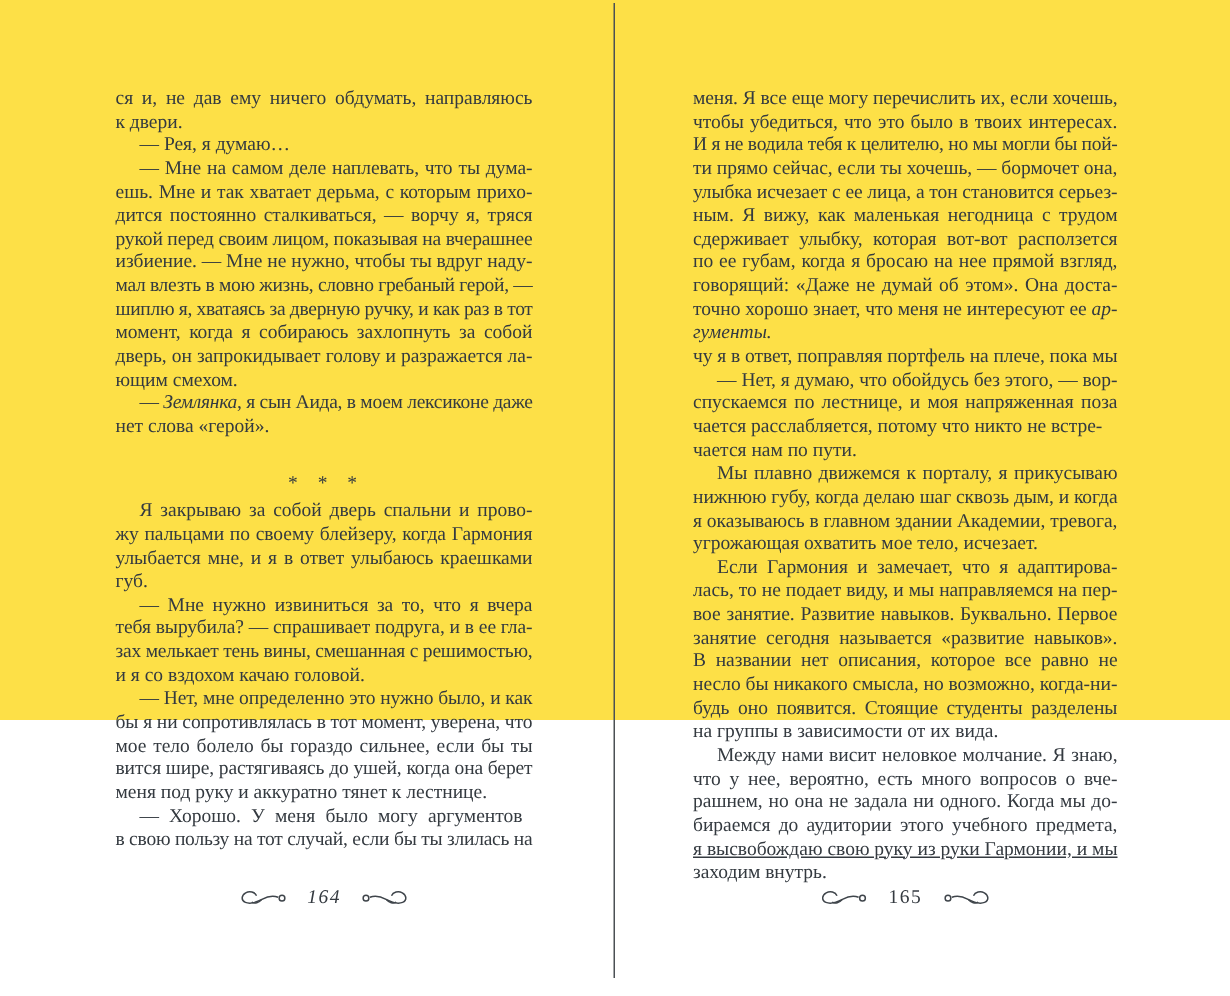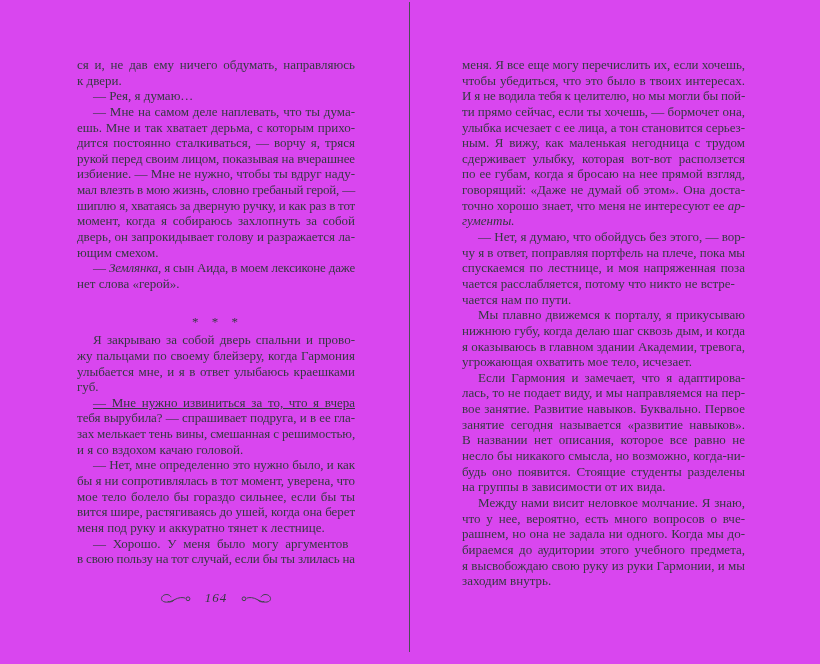--- a/index.html
+++ b/index.html
@@ -1,20 +1,20 @@
 <!DOCTYPE html>
 <html><head>
 <meta charset="utf-8">
 <style>
   html,body{margin:0;padding:0;}
   body{
     width:820px;height:664px;background:#ffffff;overflow:hidden;
     font-family:"Liberation Serif","DejaVu Serif",serif;
   }
-  .book{position:relative;width:820px;height:664px;background:#d946ef;}
+  .book{position:relative;width:820px;height:480px;background:#fde047;}
   .divider{position:absolute;left:409px;top:2px;width:1px;height:650px;background:#4b5054;}
   .col{position:absolute;top:57px;color:#343a40;}
   .col.left{left:77px;width:278px;}
   .col.right{left:462px;width:283px;}
   .line{height:15.65px;line-height:15.65px;font-size:13px;overflow:visible;}
   .line .inner{display:inline-block;white-space:nowrap;line-height:15.65px;}
   .line.ind{padding-left:16px;}
   .line.center{text-align:center;word-spacing:6px;letter-spacing:2px;}
   .it{font-style:italic;}
   .footer{
@@ -46,21 +46,21 @@
       <div class="line"><span class="inner" style="word-spacing: 2.45px;"><span>момент, когда я собираюсь захлопнуть за собой</span></span></div>
       <div class="line"><span class="inner" style="word-spacing: 0.09px;"><span>дверь, он запрокидывает голову и разражается ла-</span></span></div>
       <div class="line last"><span class="inner"><span>ющим смехом.</span></span></div>
       <div class="line ind"><span class="inner" style="letter-spacing: -0.18px; word-spacing: 0px;"><span>— </span><span class="it">Землянка</span><span>, я сын Аида, в моем лексиконе даже</span></span></div>
       <div class="line last"><span class="inner"><span>нет слова «герой».</span></span></div>
       <div class="line center" style="margin-top: 22px; margin-bottom: 3px;"><span class="inner"><span>* * *</span></span></div>
       <div class="line ind"><span class="inner" style="word-spacing: 1.97px;"><span>Я закрываю за собой дверь спальни и прово-</span></span></div>
       <div class="line"><span class="inner" style="word-spacing: 0.52px;"><span>жу пальцами по своему блейзеру, когда Гармония</span></span></div>
       <div class="line"><span class="inner" style="word-spacing: 1.31px;"><span>улыбается мне, и я в ответ улыбаюсь краешками</span></span></div>
       <div class="line last"><span class="inner"><span>губ.</span></span></div>
-      <div class="line ind"><span class="inner" style="word-spacing: 2.45px; text-decoration: underline;"><span>— Мне нужно извиниться за то, что я вчера</span></span></div>
+      <div class="line ind"><span class="inner" style="word-spacing: 2.45px;"><span>— Мне нужно извиниться за то, что я вчера</span></span></div>
       <div class="line"><span class="inner" style="letter-spacing: -0.04px; word-spacing: 0.02px;"><span>тебя вырубила? — спрашивает подруга, и в ее гла-</span></span></div>
       <div class="line"><span class="inner" style="letter-spacing: -0.14px; word-spacing: -0.01px;"><span>зах мелькает тень вины, смешанная с решимостью,</span></span></div>
       <div class="line last"><span class="inner"><span>и я со вздохом качаю головой.</span></span></div>
       <div class="line ind"><span class="inner" style="letter-spacing: -0.04px; word-spacing: 0px;"><span>— Нет, мне определенно это нужно было, и как</span></span></div>
       <div class="line"><span class="inner" style="letter-spacing: -0.05px; word-spacing: -0.01px;"><span>бы я ни сопротивлялась в тот момент, уверена, что</span></span></div>
       <div class="line"><span class="inner" style="word-spacing: 1.2px;"><span>мое тело болело бы гораздо сильнее, если бы ты</span></span></div>
       <div class="line"><span class="inner" style="letter-spacing: -0.07px; word-spacing: 0.01px;"><span>вится шире, растягиваясь до ушей, когда она берет</span></span></div>
       <div class="line last"><span class="inner"><span>меня под руку и аккуратно тянет к лестнице.</span></span></div>
       <div class="line ind"><span class="inner" style="word-spacing: 3.49px;"><span>— Хорошо. У меня было могу аргументов</span></span></div>
       <div class="line"><span class="inner" style="letter-spacing: -0.15px; word-spacing: -0.01px;"><span>в свою пользу на тот случай, если бы ты злилась на</span></span></div>
@@ -73,42 +73,42 @@
       <div class="line"><span class="inner" style="word-spacing: 0.87px;"><span>чтобы убедиться, что это было в твоих интересах.</span></span></div>
       <div class="line"><span class="inner" style="letter-spacing: -0.19px; word-spacing: 0.02px;"><span>И я не водила тебя к целителю, но мы могли бы пой-</span></span></div>
       <div class="line"><span class="inner" style="letter-spacing: -0.01px; word-spacing: 0px;"><span>ти прямо сейчас, если ты хочешь, — бормочет она,</span></span></div>
       <div class="line"><span class="inner" style="letter-spacing: -0.05px; word-spacing: 0.01px;"><span>улыбка исчезает с ее лица, а тон становится серьез-</span></span></div>
       <div class="line"><span class="inner" style="word-spacing: 2.4px;"><span>ным. Я вижу, как маленькая негодница с трудом</span></span></div>
       <div class="line"><span class="inner" style="word-spacing: 3.72px;"><span>сдерживает улыбку, которая вот-вот расползется</span></span></div>
       <div class="line"><span class="inner" style="word-spacing: 0.67px;"><span>по ее губам, когда я бросаю на нее прямой взгляд,</span></span></div>
       <div class="line"><span class="inner" style="word-spacing: 1.17px;"><span>говорящий: «Даже не думай об этом». Она доста-</span></span></div>
       <div class="line"><span class="inner" style="letter-spacing: -0.01px; word-spacing: -0.02px;"><span>точно хорошо знает, что меня не интересуют ее </span><span class="it">ар-</span></span></div>
       <div class="line last"><span class="inner"><span class="it">гументы.</span></span></div>
+      <div class="line"><span class="inner" style="letter-spacing: -0.04px; word-spacing: 0.02px;"><span>чу я в ответ, поправляя портфель на плече, пока мы</span></span></div>
       <div class="line ind"><span class="inner" style="letter-spacing: -0.01px; word-spacing: 0.02px;"><span>— Нет, я думаю, что обойдусь без этого, — вор-</span></span></div>
-      <div class="line"><span class="inner" style="letter-spacing: -0.04px; word-spacing: 0.02px;"><span>чу я в ответ, поправляя портфель на плече, пока мы</span></span></div>
       <div class="line"><span class="inner" style="word-spacing: 1.58px;"><span>спускаемся по лестнице, и моя напряженная поза</span></span></div>
       <div class="line"><span class="inner" style="letter-spacing: -0.03px; word-spacing: 0.04px;"><span>чается расслабляется, потому что никто не встре-</span></span></div>
       <div class="line last"><span class="inner"><span>чается нам по пути.</span></span></div>
       <div class="line ind"><span class="inner" style="word-spacing: 1.07px;"><span>Мы плавно движемся к порталу, я прикусываю</span></span></div>
       <div class="line"><span class="inner" style="letter-spacing: -0.04px; word-spacing: 0px;"><span>нижнюю губу, когда делаю шаг сквозь дым, и когда</span></span></div>
       <div class="line"><span class="inner" style="letter-spacing: -0.02px; word-spacing: 0.03px;"><span>я оказываюсь в главном здании Академии, тревога,</span></span></div>
       <div class="line last"><span class="inner"><span>угрожающая охватить мое тело, исчезает.</span></span></div>
       <div class="line ind"><span class="inner" style="word-spacing: 2.95px;"><span>Если Гармония и замечает, что я адаптирова-</span></span></div>
       <div class="line"><span class="inner" style="word-spacing: 0.06px;"><span>лась, то не подает виду, и мы направляемся на пер-</span></span></div>
       <div class="line"><span class="inner" style="word-spacing: 0.58px;"><span>вое занятие. Развитие навыков. Буквально. Первое</span></span></div>
       <div class="line"><span class="inner" style="word-spacing: 3.15px;"><span>занятие сегодня называется «развитие навыков».</span></span></div>
       <div class="line"><span class="inner" style="word-spacing: 3.17px;"><span>В названии нет описания, которое все равно не</span></span></div>
       <div class="line"><span class="inner" style="word-spacing: 0px;"><span>несло бы никакого смысла, но возможно, когда-ни-</span></span></div>
       <div class="line"><span class="inner" style="word-spacing: 2.42px;"><span>будь оно появится. Стоящие студенты разделены</span></span></div>
       <div class="line last"><span class="inner"><span>на группы в зависимости от их вида.</span></span></div>
       <div class="line ind"><span class="inner" style="word-spacing: 0.52px;"><span>Между нами висит неловкое молчание. Я знаю,</span></span></div>
       <div class="line"><span class="inner" style="word-spacing: 2.57px;"><span>что у нее, вероятно, есть много вопросов о вче-</span></span></div>
       <div class="line"><span class="inner" style="word-spacing: 0.59px;"><span>рашнем, но она не задала ни одного. Когда мы до-</span></span></div>
       <div class="line"><span class="inner" style="word-spacing: 2.25px;"><span>бираемся до аудитории этого учебного предмета,</span></span></div>
-      <div class="line"><span class="inner" style="word-spacing: 0.03px;"><span>я высвобождаю свою руку из руки Гармонии, и мы</span></span></div>
+      <div class="line"><span class="inner" style="word-spacing: 0.03px; text-decoration: underline;"><span>я высвобождаю свою руку из руки Гармонии, и мы</span></span></div>
       <div class="line last"><span class="inner"><span>заходим внутрь.</span></span></div>
     </div>
 
   <div class="footer fleft">
     <svg class="orn" width="34" height="12" viewBox="0 0 34 12">
       <g fill="none" stroke="#3f454b" stroke-width="1">
         <path d="M12 5.2 C11 2.6 7.4 1.8 4.8 3.2 C1.8 4.8 1.6 8.4 4.6 9.6 C8.4 11.1 12.6 9.2 15.6 7.6 C19.6 5.4 23.6 5 26.4 6.2"></path>
         <path d="M15.6 7.6 C13.8 9.8 10.6 10.6 8.8 9.4"></path>
         <circle cx="29" cy="6.8" r="1.9"></circle>
       </g>
@@ -116,14 +116,31 @@
     <span class="pnum">164</span>
     <svg class="orn mir" width="34" height="12" viewBox="0 0 34 12">
       <g fill="none" stroke="#3f454b" stroke-width="1">
         <path d="M12 5.2 C11 2.6 7.4 1.8 4.8 3.2 C1.8 4.8 1.6 8.4 4.6 9.6 C8.4 11.1 12.6 9.2 15.6 7.6 C19.6 5.4 23.6 5 26.4 6.2"></path>
         <path d="M15.6 7.6 C13.8 9.8 10.6 10.6 8.8 9.4"></path>
         <circle cx="29" cy="6.8" r="1.9"></circle>
       </g>
     </svg>
   </div>
 
+  <div class="footer fright">
+    <svg class="orn" width="34" height="12" viewBox="0 0 34 12">
+      <g fill="none" stroke="#3f454b" stroke-width="1">
+        <path d="M12 5.2 C11 2.6 7.4 1.8 4.8 3.2 C1.8 4.8 1.6 8.4 4.6 9.6 C8.4 11.1 12.6 9.2 15.6 7.6 C19.6 5.4 23.6 5 26.4 6.2"></path>
+        <path d="M15.6 7.6 C13.8 9.8 10.6 10.6 8.8 9.4"></path>
+        <circle cx="29" cy="6.8" r="1.9"></circle>
+      </g>
+    </svg>
+    <span class="pnum">165</span>
+    <svg class="orn mir" width="34" height="12" viewBox="0 0 34 12">
+      <g fill="none" stroke="#3f454b" stroke-width="1">
+        <path d="M12 5.2 C11 2.6 7.4 1.8 4.8 3.2 C1.8 4.8 1.6 8.4 4.6 9.6 C8.4 11.1 12.6 9.2 15.6 7.6 C19.6 5.4 23.6 5 26.4 6.2"></path>
+        <path d="M15.6 7.6 C13.8 9.8 10.6 10.6 8.8 9.4"></path>
+        <circle cx="29" cy="6.8" r="1.9"></circle>
+      </g>
+    </svg>
+  </div>
 
 </div>
 
 </body></html>

